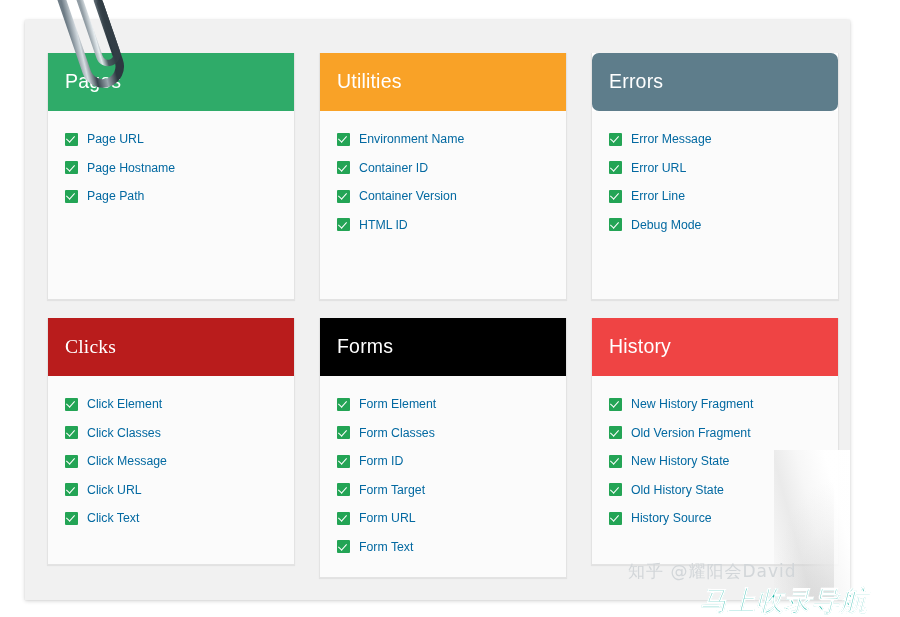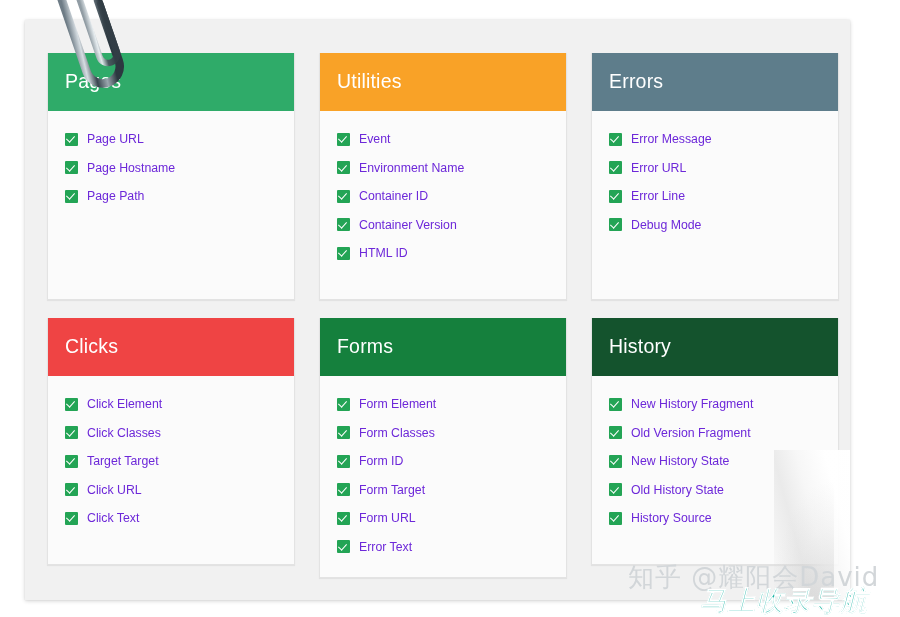--- a/index.html
+++ b/index.html
@@ -100,21 +100,21 @@
     left: 3.2px;
     top: 1.6px;
     width: 4px;
     height: 7px;
     border: solid #ffffff;
     border-width: 0 1.7px 1.7px 0;
     transform: rotate(42deg);
   }
   .chk-label {
     font-size: 12.3px;
-    color: #6d28d9;
+    color: #0369a1;
     white-space: nowrap;
     line-height: 1;
   }
 
   
   .page-curl {
     position: absolute;
     right: 0px;
     bottom: 0px;
     width: 96px;
@@ -148,21 +148,21 @@
     width: 120px;
     height: 130px;
     pointer-events: none;
   }
 
   
   .wm-zhihu {
     position: absolute;
     left: 628px;
     top: 560px;
-    font-size: 26px;
+    font-size: 17px;
     color: #d2d6d9;
     letter-spacing: 1px;
     white-space: nowrap;
     font-family: "DejaVu Sans", sans-serif;
     pointer-events: none;
   }
   .wm-nav {
     position: absolute;
     left: 700px;
     top: 583px;
@@ -206,44 +206,40 @@
           </div>
         </div>
         <div class="card-cell">
           <div class="card">
             <div class="card-header" style="background: rgb(249, 162, 39);">
               <div class="card-title">Utilities</div>
             </div>
             <div class="card-body tall">
               <div class="chk-row">
                 <span class="chk-box"></span>
-                <span class="chk-label">Event</span>
-              </div>
-              <div class="chk-row">
-                <span class="chk-box"></span>
                 <span class="chk-label">Environment Name</span>
               </div>
               <div class="chk-row">
                 <span class="chk-box"></span>
                 <span class="chk-label">Container ID</span>
               </div>
               <div class="chk-row">
                 <span class="chk-box"></span>
                 <span class="chk-label">Container Version</span>
               </div>
               <div class="chk-row">
                 <span class="chk-box"></span>
                 <span class="chk-label">HTML ID</span>
               </div>
             </div>
           </div>
         </div>
         <div class="card-cell">
           <div class="card">
-            <div class="card-header" style="background: rgb(94, 125, 139);">
+            <div class="card-header" style="background: rgb(94, 125, 139); border-radius: 7px;">
               <div class="card-title">Errors</div>
             </div>
             <div class="card-body short">
               <div class="chk-row">
                 <span class="chk-box"></span>
                 <span class="chk-label">Error Message</span>
               </div>
               <div class="chk-row">
                 <span class="chk-box"></span>
                 <span class="chk-label">Error URL</span>
@@ -254,83 +250,83 @@
               </div>
               <div class="chk-row">
                 <span class="chk-box"></span>
                 <span class="chk-label">Debug Mode</span>
               </div>
             </div>
           </div>
         </div>
         <div class="card-cell">
           <div class="card">
+            <div class="card-header" style="background: #b91c1c; font-family: Liberation Serif, serif;">
+              <div class="card-title">Clicks</div>
+            </div>
+            <div class="card-body tall">
+              <div class="chk-row">
+                <span class="chk-box"></span>
+                <span class="chk-label">Click Element</span>
+              </div>
+              <div class="chk-row">
+                <span class="chk-box"></span>
+                <span class="chk-label">Click Classes</span>
+              </div>
+              <div class="chk-row">
+                <span class="chk-box"></span>
+                <span class="chk-label">Click Message</span>
+              </div>
+              <div class="chk-row">
+                <span class="chk-box"></span>
+                <span class="chk-label">Click URL</span>
+              </div>
+              <div class="chk-row">
+                <span class="chk-box"></span>
+                <span class="chk-label">Click Text</span>
+              </div>
+            </div>
+          </div>
+        </div>
+        <div class="card-cell">
+          <div class="card">
+            <div class="card-header" style="background: #000000; text-align: center;">
+              <div class="card-title">Forms</div>
+            </div>
+            <div class="card-body tall">
+              <div class="chk-row">
+                <span class="chk-box"></span>
+                <span class="chk-label">Form Element</span>
+              </div>
+              <div class="chk-row">
+                <span class="chk-box"></span>
+                <span class="chk-label">Form Classes</span>
+              </div>
+              <div class="chk-row">
+                <span class="chk-box"></span>
+                <span class="chk-label">Form ID</span>
+              </div>
+              <div class="chk-row">
+                <span class="chk-box"></span>
+                <span class="chk-label">Form Target</span>
+              </div>
+              <div class="chk-row">
+                <span class="chk-box"></span>
+                <span class="chk-label">Form URL</span>
+              </div>
+              <div class="chk-row">
+                <span class="chk-box"></span>
+                <span class="chk-label">Form Text</span>
+              </div>
+            </div>
+          </div>
+        </div>
+        <div class="card-cell">
+          <div class="card">
             <div class="card-header" style="background: #ef4444;">
-              <div class="card-title">Clicks</div>
-            </div>
-            <div class="card-body tall">
-              <div class="chk-row">
-                <span class="chk-box"></span>
-                <span class="chk-label">Click Element</span>
-              </div>
-              <div class="chk-row">
-                <span class="chk-box"></span>
-                <span class="chk-label">Click Classes</span>
-              </div>
-              <div class="chk-row">
-                <span class="chk-box"></span>
-                <span class="chk-label">Target Target</span>
-              </div>
-              <div class="chk-row">
-                <span class="chk-box"></span>
-                <span class="chk-label">Click URL</span>
-              </div>
-              <div class="chk-row">
-                <span class="chk-box"></span>
-                <span class="chk-label">Click Text</span>
-              </div>
-            </div>
-          </div>
-        </div>
-        <div class="card-cell">
-          <div class="card">
-            <div class="card-header" style="background: #15803d; text-align: center;">
-              <div class="card-title">Forms</div>
-            </div>
-            <div class="card-body tall">
-              <div class="chk-row">
-                <span class="chk-box"></span>
-                <span class="chk-label">Form Element</span>
-              </div>
-              <div class="chk-row">
-                <span class="chk-box"></span>
-                <span class="chk-label">Form Classes</span>
-              </div>
-              <div class="chk-row">
-                <span class="chk-box"></span>
-                <span class="chk-label">Form ID</span>
-              </div>
-              <div class="chk-row">
-                <span class="chk-box"></span>
-                <span class="chk-label">Form Target</span>
-              </div>
-              <div class="chk-row">
-                <span class="chk-box"></span>
-                <span class="chk-label">Form URL</span>
-              </div>
-              <div class="chk-row">
-                <span class="chk-box"></span>
-                <span class="chk-label">Error Text</span>
-              </div>
-            </div>
-          </div>
-        </div>
-        <div class="card-cell">
-          <div class="card">
-            <div class="card-header" style="background: #14532d;">
               <div class="card-title">History</div>
             </div>
             <div class="card-body short">
               <div class="chk-row">
                 <span class="chk-box"></span>
                 <span class="chk-label">New History Fragment</span>
               </div>
               <div class="chk-row">
                 <span class="chk-box"></span>
                 <span class="chk-label">Old Version Fragment</span>

